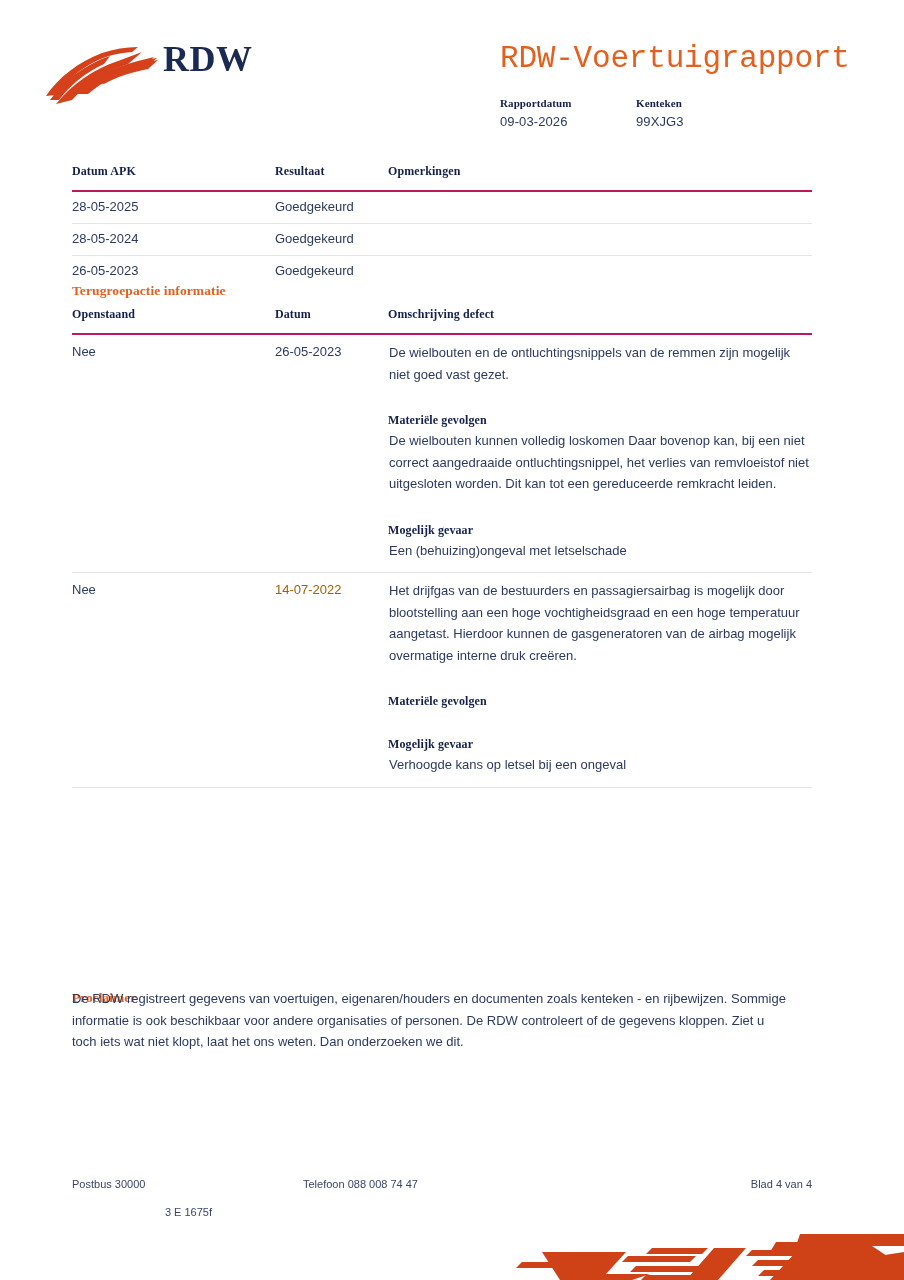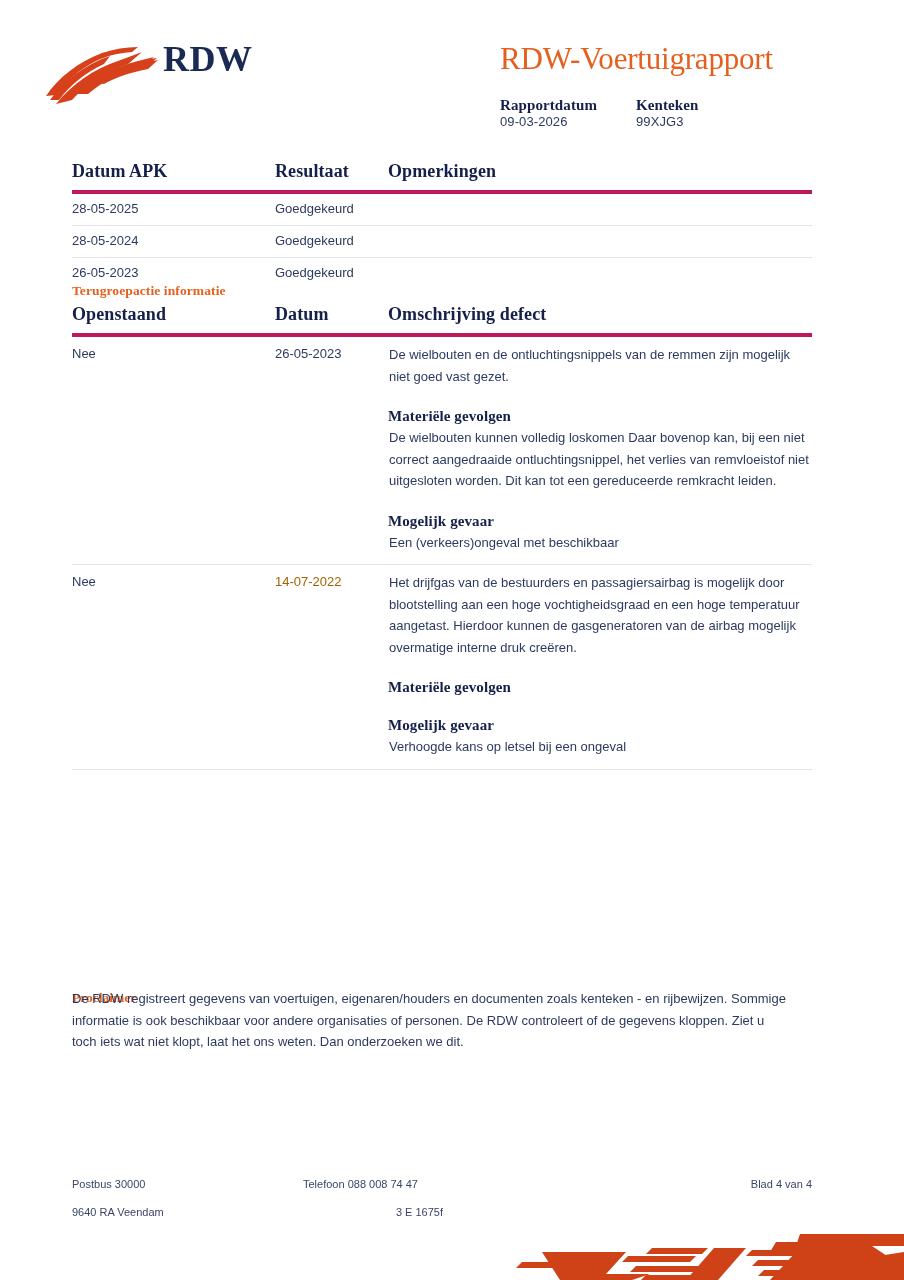--- a/index.html
+++ b/index.html
@@ -37,40 +37,41 @@
     font-size: 36px;
     font-weight: 700;
     letter-spacing: 0.5px;
     color: #1b2a52;
     line-height: 1;
   }
   .doc-title {
     position: absolute;
     left: 500px;
     top: 41px;
-    font-family: Liberation Serif, serif;
+    font-family: Liberation Mono, monospace;
     font-size: 31px;
     font-weight: 400;
     color: #e4601f;
     letter-spacing: -0.2px;
     white-space: nowrap;
   }
   .meta {
     position: absolute;
     left: 500px;
     top: 97px;
     display: flex;
   }
   .meta-col { width: 136px; }
   .meta-label {
     font-family: "Liberation Serif", serif;
     font-weight: 700;
-    font-size: 15px;
+    font-size: 11px;
     color: #14204a;
     letter-spacing: 0.1px;
+    margin-bottom: 5px;
   }
   .meta-value {
     font-size: 13px;
     color: #2c3a60;
     letter-spacing: 0.1px;
   }
 
   
   .tbl {
     position: absolute;
@@ -79,26 +80,26 @@
   }
   .trow {
     display: flex;
     font-size: 13px;
     color: #2c3a60;
     line-height: 22px;
   }
   .thead {
     font-family: "Liberation Serif", serif;
     font-weight: 700;
-    font-size: 18px;
+    font-size: 12px;
     color: #14204a;
     letter-spacing: 0.1px;
     padding-bottom: 8px;
   }
-  .rule-orange { border-top: 4px solid #be185d; }
+  .rule-orange { border-top: 2px solid #be185d; }
   .rule-grey   { border-top: 1px solid #e3e5e9; }
 
   .apk .c1 { width: 203px; }
   .apk .c2 { width: 113px; }
   .apk .c3 { flex: 1; }
   .apk .body .trow { padding: 4px 0 5px; }
 
   .recall .c1 { width: 203px; }
   .recall .c2 { width: 113px; }
   .recall .c3 { flex: 1; }
@@ -117,23 +118,23 @@
   .recall-row .cell-desc { flex: 1; padding-bottom: 10px; }
   .desc-p {
     font-size: 13px;
     line-height: 21.5px;
     color: #2c3a60;
     margin: 1px;
   }
   .sub-head {
     font-family: "Liberation Serif", serif;
     font-weight: 700;
-    font-size: 15px;
+    font-size: 12px;
     color: #14204a;
-    margin: 21px 0 2px;
+    margin: 28px 0 2px;
     letter-spacing: 0.1px;
   }
 
   
   .disclaimer-head {
     position: absolute;
     left: 72px;
     top: 990px;
     font-family: "Liberation Serif", serif;
     font-weight: 700;
@@ -238,21 +239,21 @@
     </div>
     <div class="rule-orange" id="recall-body">
         <div class="recall-row">
           <div class="c1" style="width: 203px; font-size: 13px; color: rgb(44, 58, 96); line-height: 21.5px;">Nee</div>
           <div class="c2" style="width: 113px; font-size: 13px; color: rgb(44, 58, 96); line-height: 21.5px;">26-05-2023</div>
           <div class="cell-desc">
             <p class="desc-p">De wielbouten en de ontluchtingsnippels van de remmen zijn mogelijk niet goed vast gezet.</p>
             <div class="sub-head">Materiële gevolgen</div>
             <p class="desc-p">De  wielbouten kunnen  volledig loskomen  Daar bovenop kan, bij een niet correct aangedraaide ontluchtingsnippel, het verlies van remvloeistof niet uitgesloten worden. Dit kan tot een gereduceerde remkracht leiden.</p>
             <div class="sub-head">Mogelijk gevaar</div>
-            <p class="desc-p">Een (verkeers)ongeval met beschikbaar</p>
+            <p class="desc-p">Een (behuizing)ongeval met letselschade</p>
           </div>
         </div>
         <div class="recall-row rule-grey">
           <div class="c1" style="width: 203px; font-size: 13px; color: rgb(44, 58, 96); line-height: 21.5px;">Nee</div>
           <div class="c2" style="width: 113px; font-size: 13px; color: #a16207; line-height: 21.5px;">14-07-2022</div>
           <div class="cell-desc">
             <p class="desc-p">Het drijfgas van de bestuurders en passagiersairbag is mogelijk door blootstelling aan een hoge vochtigheidsgraad en een hoge temperatuur aangetast. Hierdoor kunnen de gasgeneratoren van de airbag mogelijk overmatige interne druk creëren.</p>
             <div class="sub-head">Materiële gevolgen</div>
             <div class="sub-head">Mogelijk gevaar</div>
             <p class="desc-p">Verhoogde kans op letsel bij een ongeval</p>
@@ -265,21 +266,20 @@
   <div class="disclaimer-head">Proclaimer</div>
   <div class="disclaimer-body">De RDW registreert gegevens van voertuigen, eigenaren/houders en documenten zoals kenteken - en rijbewijzen. Sommige informatie is ook beschikbaar voor andere organisaties of personen. De RDW controleert of de gegevens kloppen. Ziet u toch iets wat niet klopt, laat het ons weten. Dan onderzoeken we dit.</div>
 
   <div class="footer">
     <div class="footer-line">
       <div class="f1">Postbus 30000</div>
       <div class="f2">Telefoon 088 008 74 47</div>
       <div class="f3">Blad 4 van 4</div>
     </div>
     <div class="footer-line">
-      <div class="f1">9640 RA Veendam</div>
       <div class="f3">3 E 1675f</div>
     </div>
   </div>
 
   <svg class="bottom-art" viewBox="0 0 404 58" preserveAspectRatio="none">
     <g fill="#cf4117">
       <path d="M22 40 L70 40 L64 46 L16 46 Z"></path>
       <path d="M42 30 L126 30 L106 52 L150 52 L132 58 L60 58 Z"></path>
       <path d="M128 34 L196 34 L190 40 L122 40 Z"></path>
       <path d="M136 44 L206 44 L200 50 L130 50 Z"></path>

